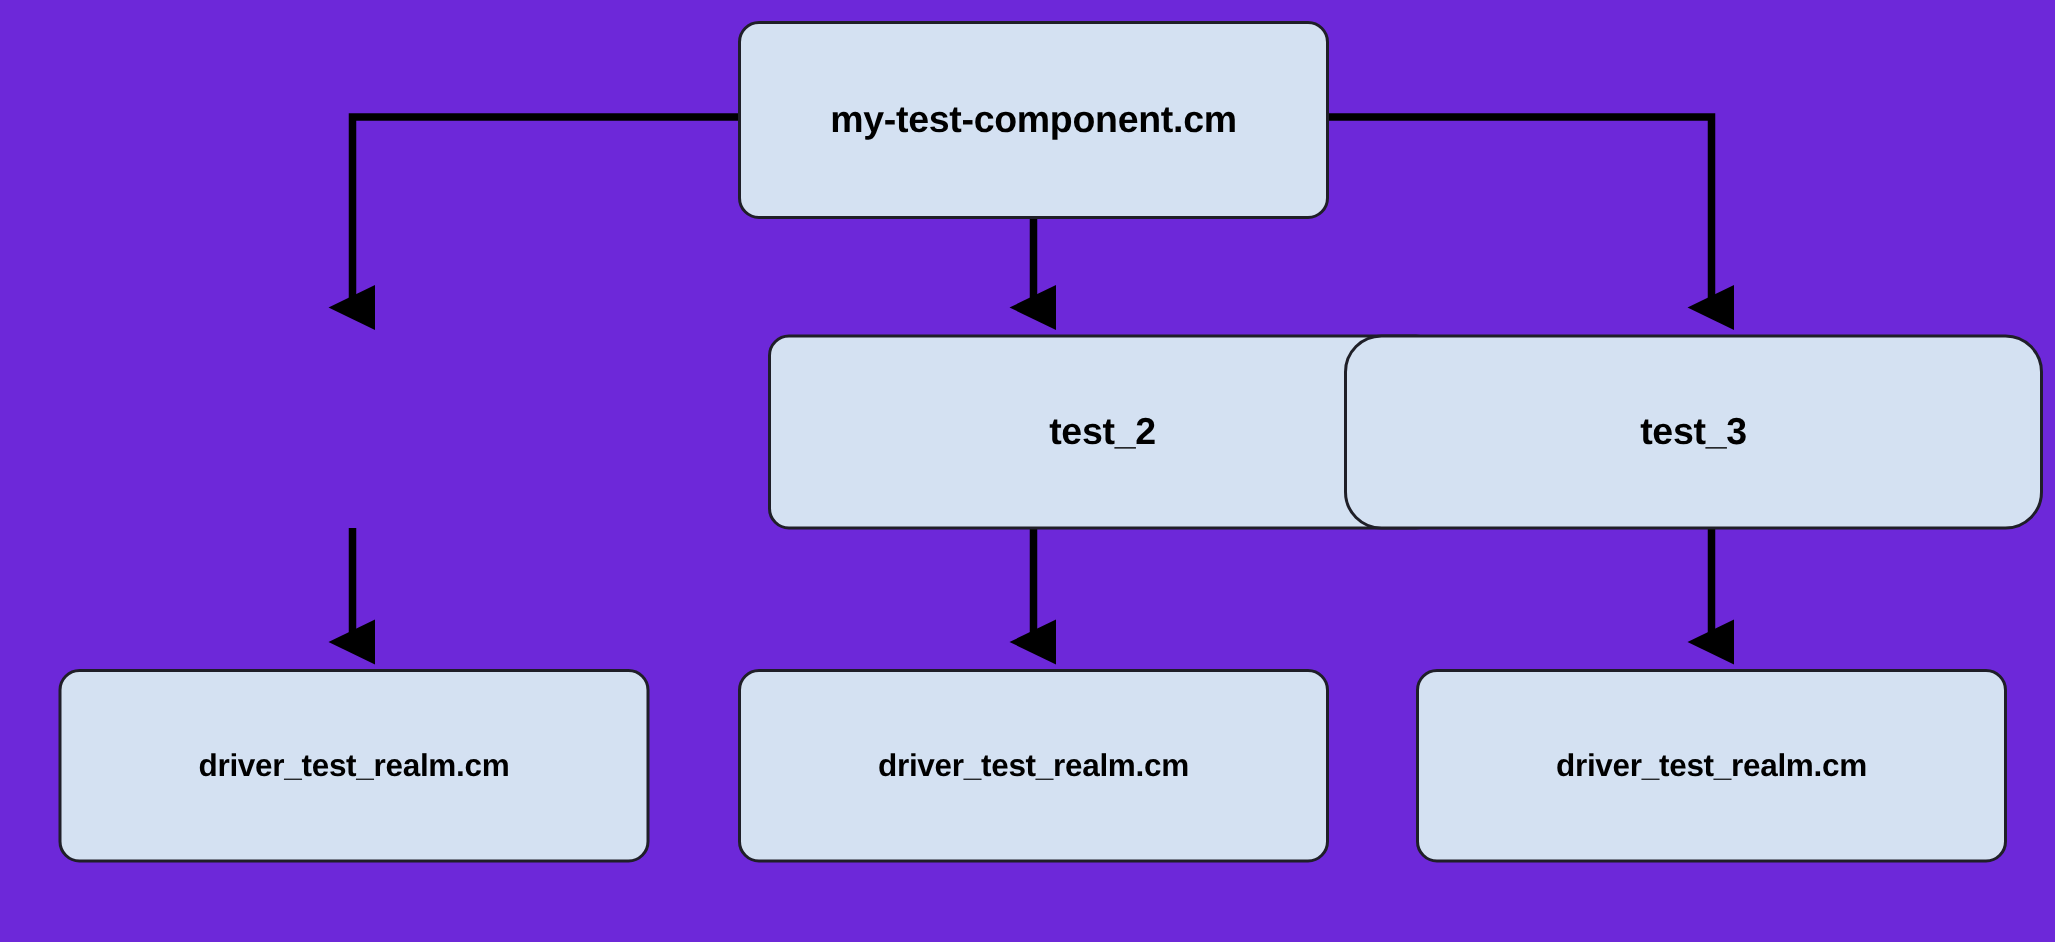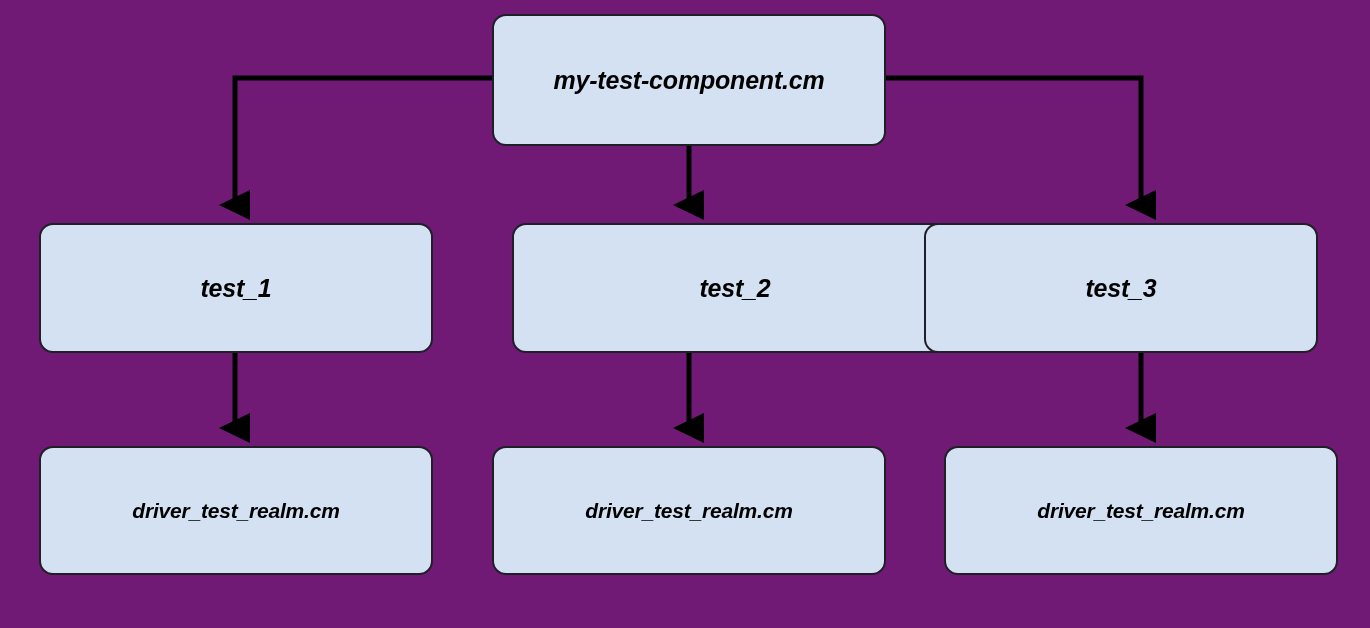--- a/index.html
+++ b/index.html
@@ -11,22 +11,21 @@
   body {
     width: 1370px;
     height: 628px;
     overflow: hidden;
     font-family: "Liberation Sans", sans-serif;
   }
   #diagram-canvas {
     position: relative;
     width: 1370px;
     height: 628px;
-    background: #701a75;
-    font-style: italic;
+    background: #6d28d9;
   }
   #edge-layer {
     position: absolute;
     left: 0;
     top: 0;
     width: 1370px;
     height: 628px;
   }
   .node {
     position: absolute;
@@ -75,29 +74,26 @@
 
     <path d="M 689 352 L 689 428" fill="none" stroke="#000000" stroke-width="5" stroke-linecap="butt" marker-end="url(#arrowhead)"></path>
 
     <path d="M 1141 352 L 1141 428" fill="none" stroke="#000000" stroke-width="5" stroke-linecap="butt" marker-end="url(#arrowhead)"></path>
   </svg>
 
   <div class="node node-root" style="left:492px; top:14px; width:394px; height:132px;">
     <span class="node-label">my-test-component.cm</span>
   </div>
 
-  <div class="node node-mid" style="left:39px; top:223px; width:394px; height:130px;">
-    <span class="node-label">test_1</span>
-  </div>
 
   <div class="node node-mid" style="left:512px; top:223px; width:446px; height:130px;">
     <span class="node-label">test_2</span>
   </div>
 
-  <div class="node node-mid" style="left:924px; top:223px; width:394px; height:130px;">
+  <div class="node node-mid" style="left:896px; top:223px; width:466px; height:130px;border-radius:25px;">
     <span class="node-label">test_3</span>
   </div>
 
   <div class="node node-leaf" style="left:39px; top:446px; width:394px; height:129px;">
     <span class="node-label">driver_test_realm.cm</span>
   </div>
 
   <div class="node node-leaf" style="left:492px; top:446px; width:394px; height:129px;">
     <span class="node-label">driver_test_realm.cm</span>
   </div>

